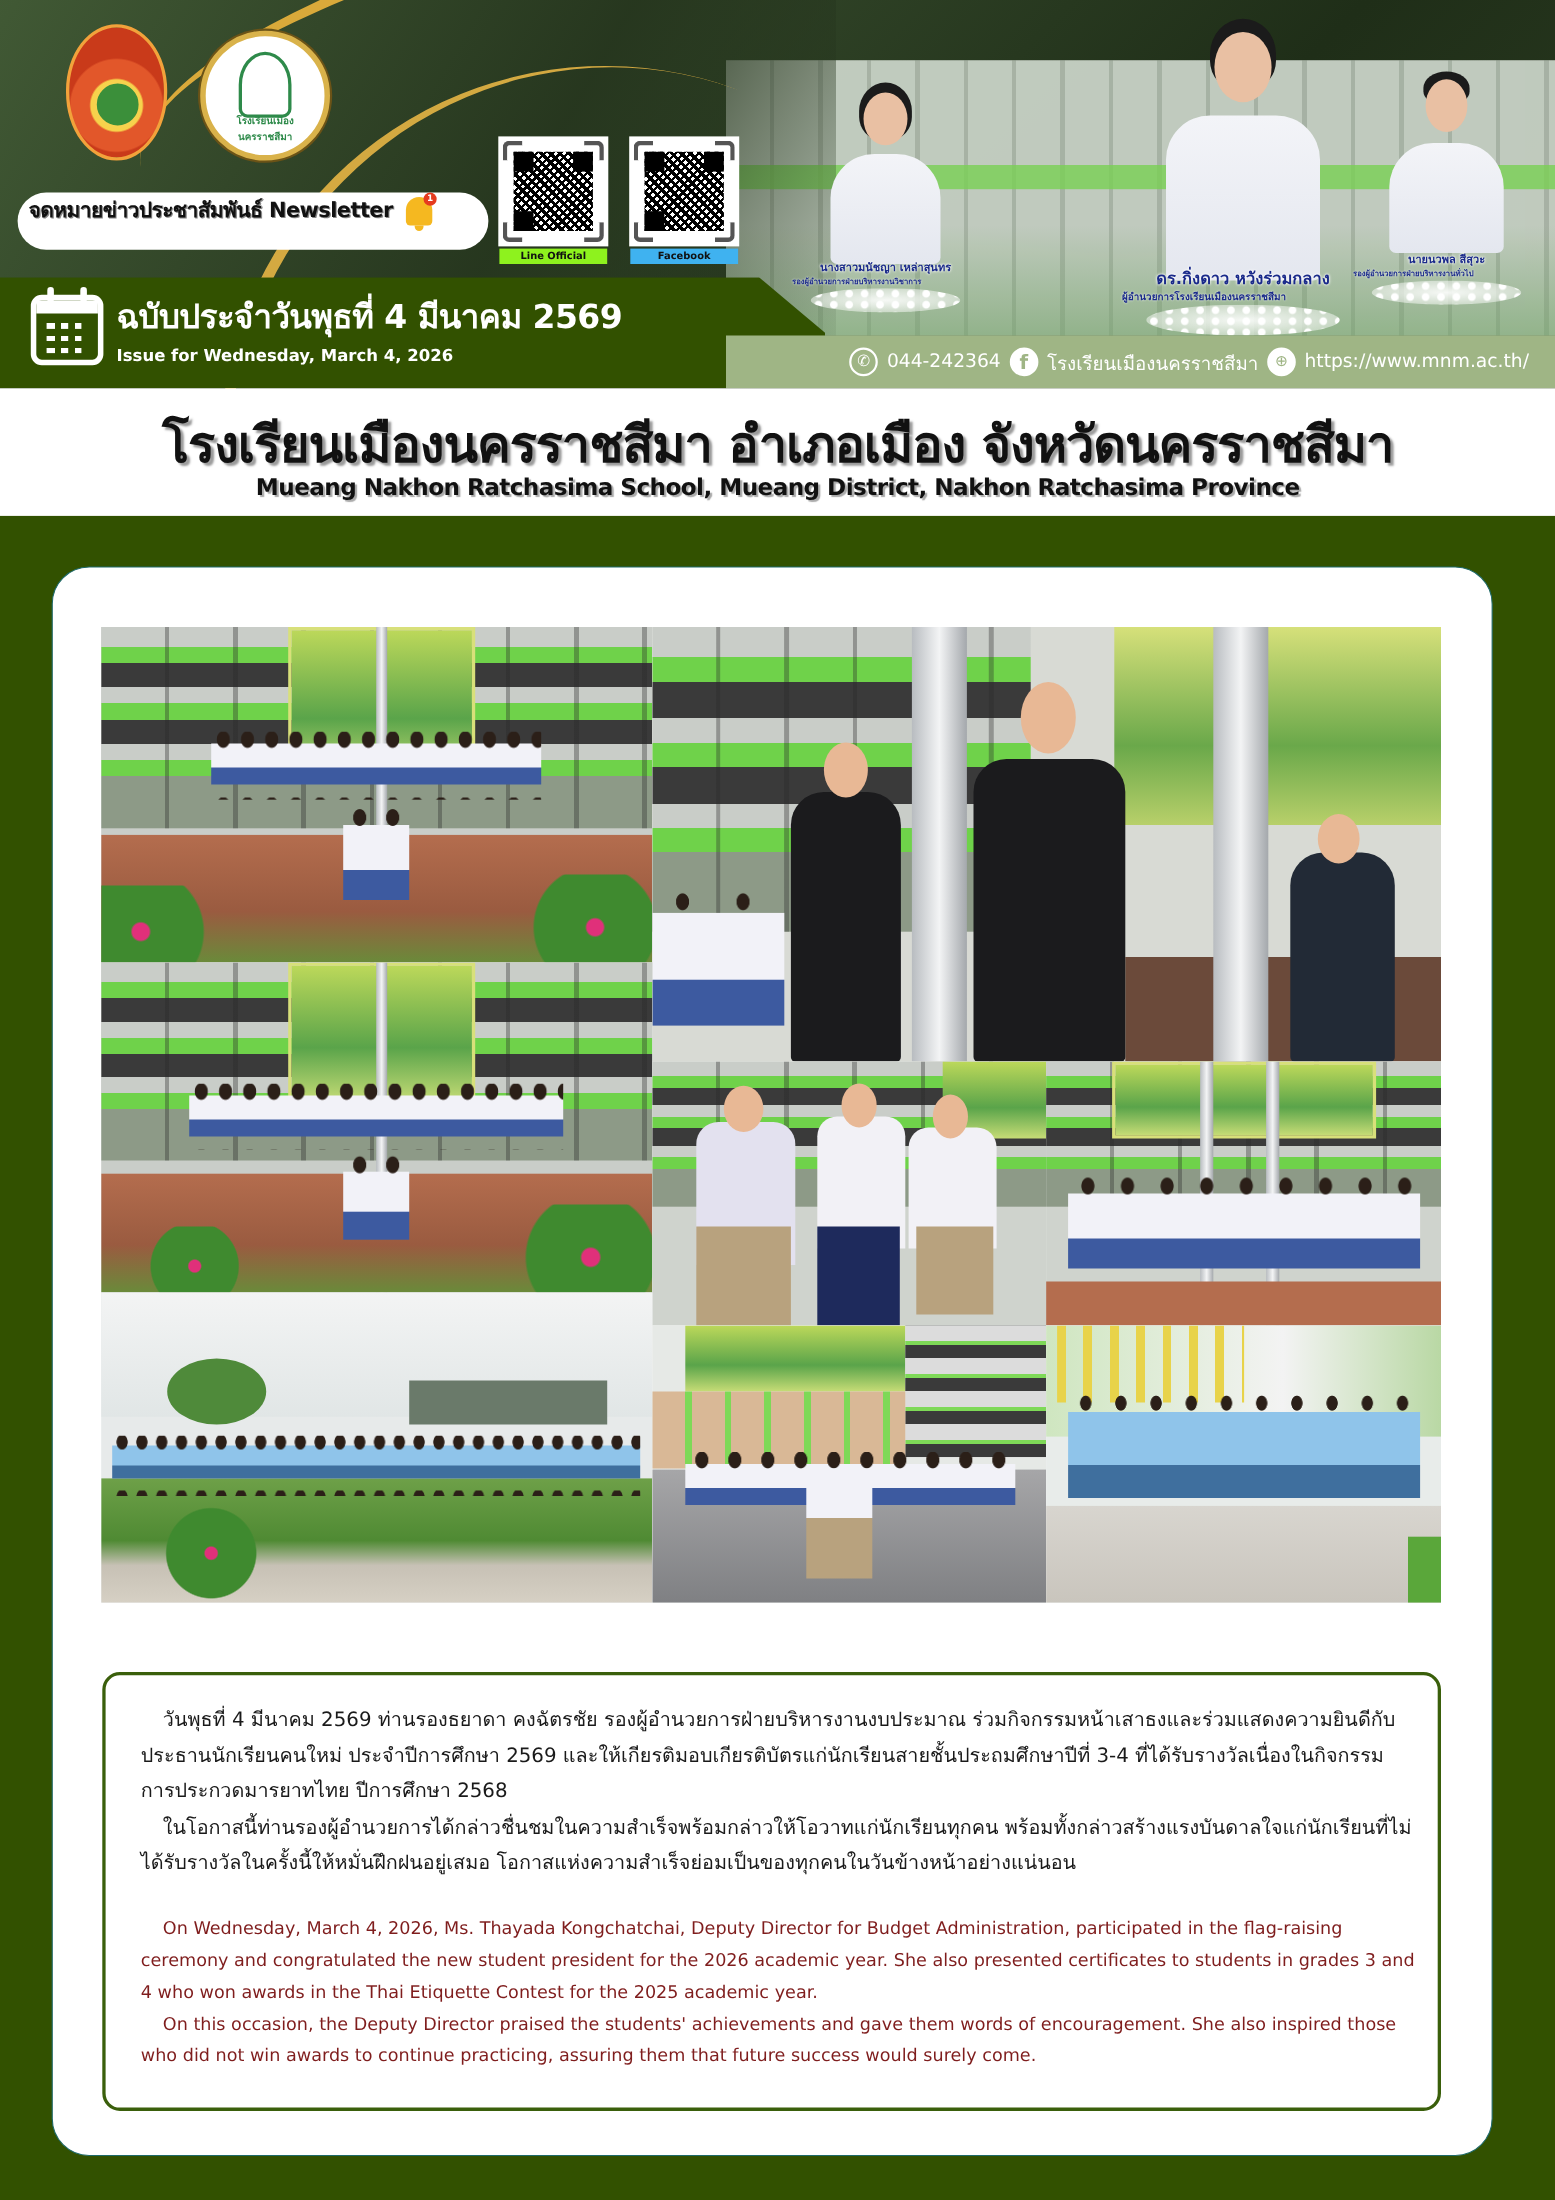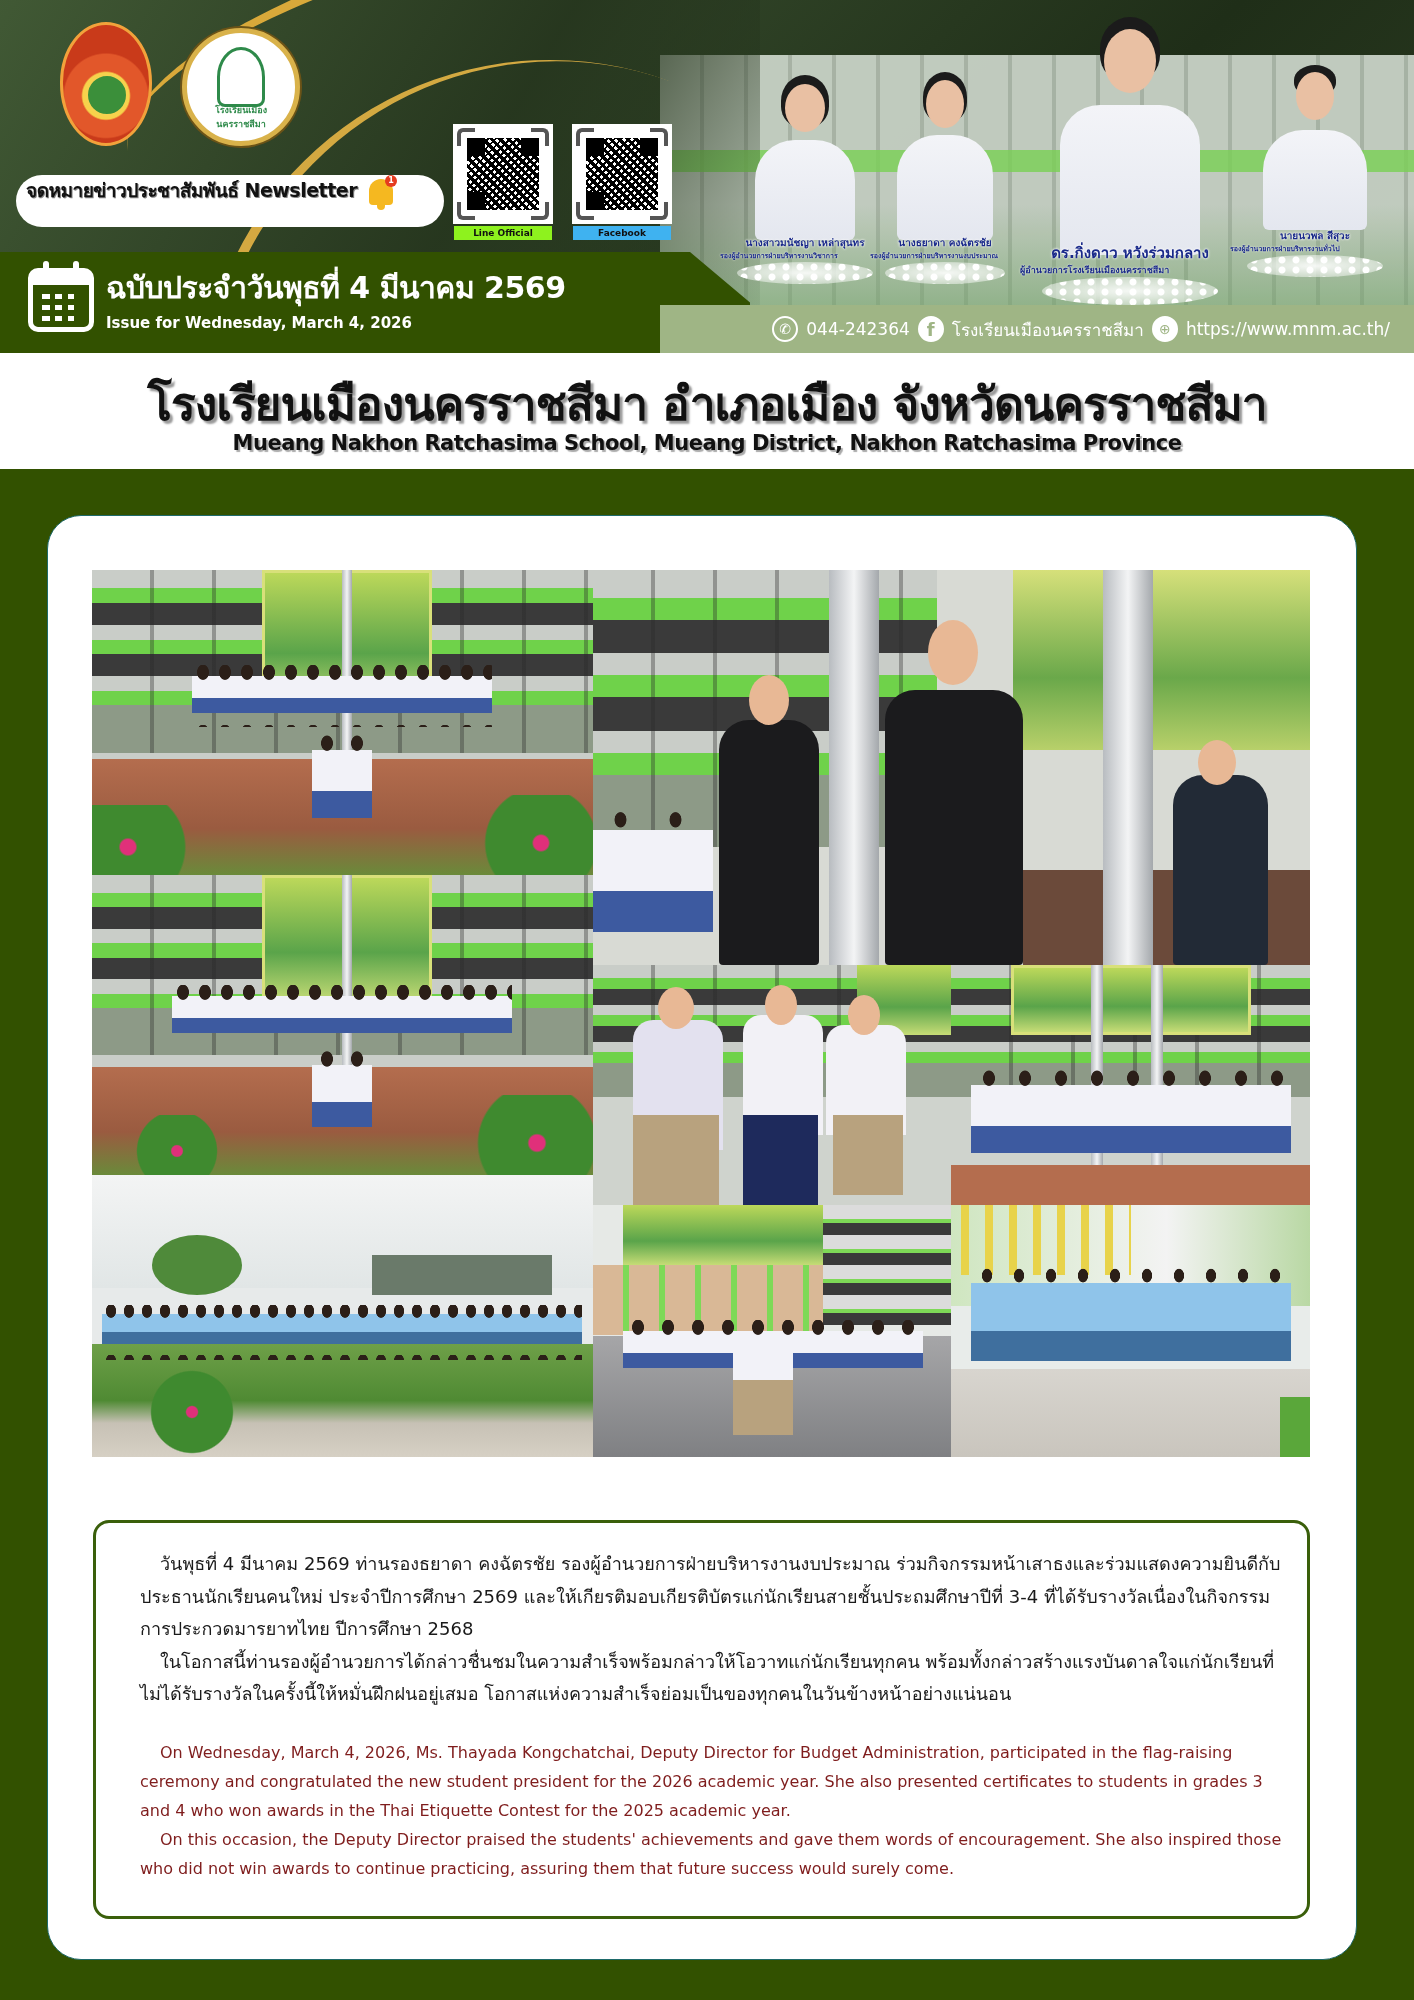--- a/index.html
+++ b/index.html
@@ -116,21 +116,21 @@
   .ph .face { position: absolute; border-radius: 50%; background: #e8b895; }
   .ph .sky { position: absolute; left: 0; top: 0; width: 100%; height: 40%; background: linear-gradient(180deg, #f3f4f4, #e1e6e6); }
   .ph .grass { position: absolute; left: 0; bottom: 0; width: 100%; height: 40%; background: linear-gradient(180deg, #6ea048, #4f8a33 50%, #c7c1b5 70%, #d6d0c4); }
   .ph .road { position: absolute; left: 0; bottom: 0; width: 100%; height: 40%; background: linear-gradient(180deg, #a6a6a8, #7f8083); }
   .ph .pave { position: absolute; left: 0; bottom: 0; width: 100%; height: 35%; background: linear-gradient(180deg, #d8d5cf, #c9c5bd); }
 
   
   .textbox { position: absolute; left: 93px; top: 1520px; width: 1217px; height: 399px; border: 3.5px solid #3a5f0b; border-radius: 16px; background: #fff; }
   .tb-th { position: absolute; left: 32px; top: 25px; width: 1160px; font-family: "DejaVu Sans", sans-serif; font-size: 18px; line-height: 32.5px; color: #1a1a1a; }
   .tb-en { position: absolute; left: 32px; top: 215px; width: 1160px; font-family: "DejaVu Sans", sans-serif; font-size: 16px; line-height: 29px; color: #7f1d1d; }
-  .para { text-indent: 20px; margin-left: 12px; }
+  .para { text-indent: 20px; }
 </style>
 </head>
 <body>
 
 <div class="banner">
   <div class="banner-photo"></div>
   <div class="dark-wedge"></div>
   <div class="gold-swoosh"></div>
   <div class="gold-swoosh2"></div>
 
@@ -168,28 +168,20 @@
     <div class="code"></div>
   </div>
   <div class="qr-label" style="left:573px; background:#3fb2f0;">Facebook</div>
 
   <div class="person" style="left:720px; top:70px; width:170px; height:220px;">
     <div class="fig" style="top:70px; width:100px; height:100px;"></div>
     <div class="hair" style="top:5px; width:48px; height:52px;"></div>
     <div class="head" style="top:14px; width:40px; height:48px;"></div>
     <div class="name" style="top:165px; font-size:10px;">นางสาวมนัชญา เหล่าสุนทร</div>
     <div class="role" style="top:180px; font-size:7px;">รองผู้อำนวยการฝ่ายบริหารงานวิชาการ</div>
-    <div class="flowers" style="top:192px;"></div>
-  </div>
-  <div class="person" style="left:870px; top:70px; width:150px; height:220px;">
-    <div class="fig" style="top:65px; width:96px; height:105px;"></div>
-    <div class="hair" style="top:2px; width:44px; height:50px;"></div>
-    <div class="head" style="top:10px; width:38px; height:48px;"></div>
-    <div class="name" style="top:165px; font-size:10px;">นางธยาดา คงฉัตรชัย</div>
-    <div class="role" style="top:180px; font-size:7px;">รองผู้อำนวยการฝ่ายบริหารงานงบประมาณ</div>
     <div class="flowers" style="top:192px;"></div>
   </div>
   <div class="person" style="left:1020px; top:15px; width:220px; height:300px;">
     <div class="fig" style="top:90px; width:140px; height:150px;"></div>
     <div class="hair" style="top:2px; width:60px; height:64px;"></div>
     <div class="head" style="top:14px; width:52px; height:64px;"></div>
     <div class="name" style="top:226px; font-size:15px;">ดร.กิ่งดาว หวังร่วมกลาง</div>
     <div class="role" style="top:248px; font-size:9px;">ผู้อำนวยการโรงเรียนเมืองนครราชสีมา</div>
     <div class="flowers" style="top:262px; height:28px;"></div>
   </div>

